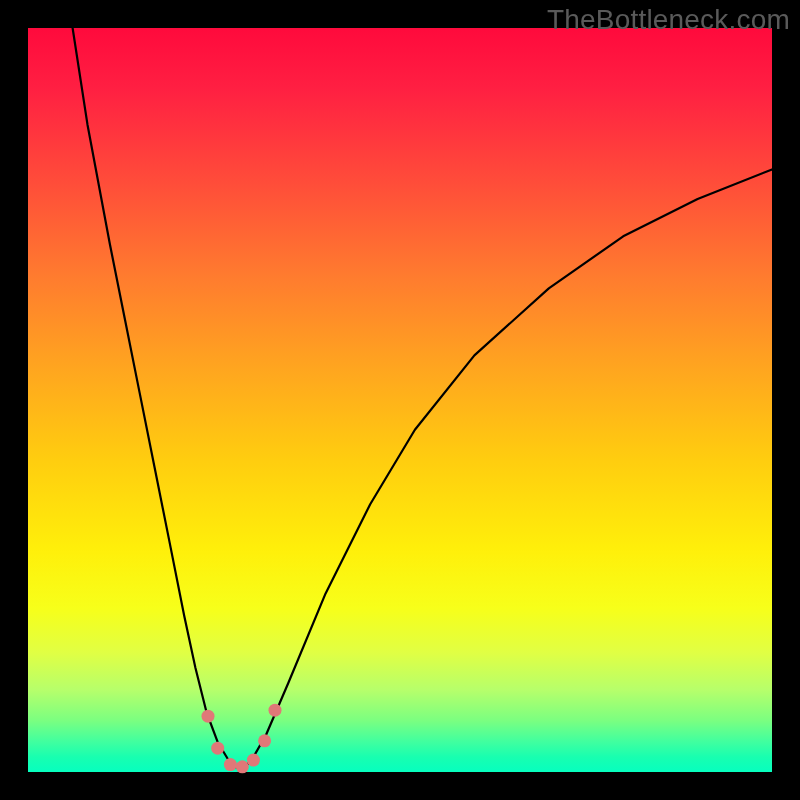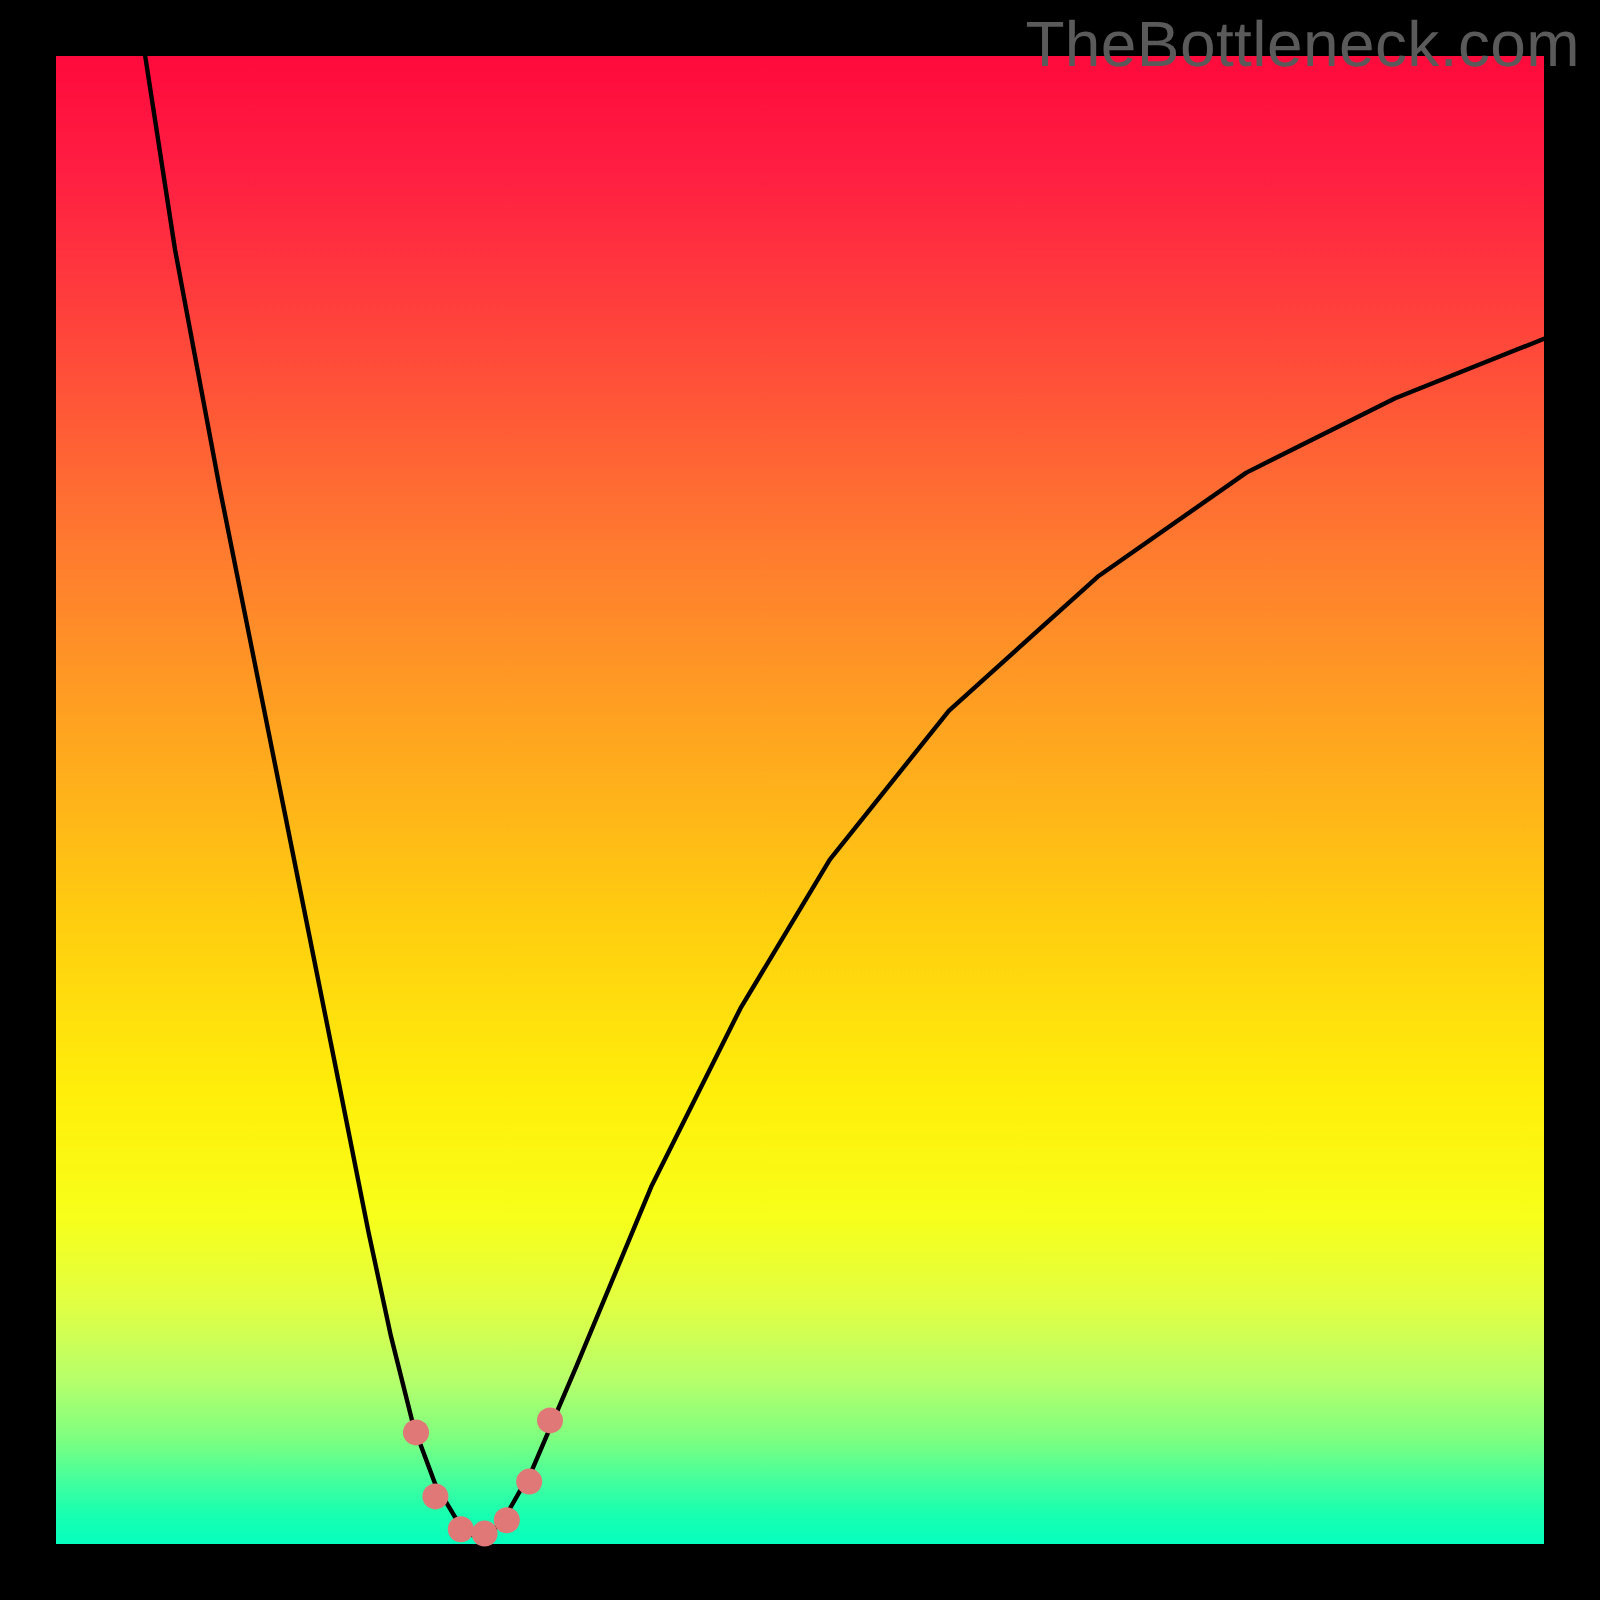--- a/index.html
+++ b/index.html
@@ -40,21 +40,21 @@
       #3fffa0 96%,
       #18ffb0 98%,
       #06ffbf 100%
     );
   }
   .watermark {
     position: absolute;
     top: 4px;
     right: 10px;
     color: #5a5a5a;
-    font-size: 32px;
+    font-size: 28px;
     letter-spacing: 0.2px;
     font-weight: 400;
   }
   svg.curve {
     position: absolute;
     top: 0;
     left: 0;
     width: 744px;
     height: 744px;
     overflow: visible;

